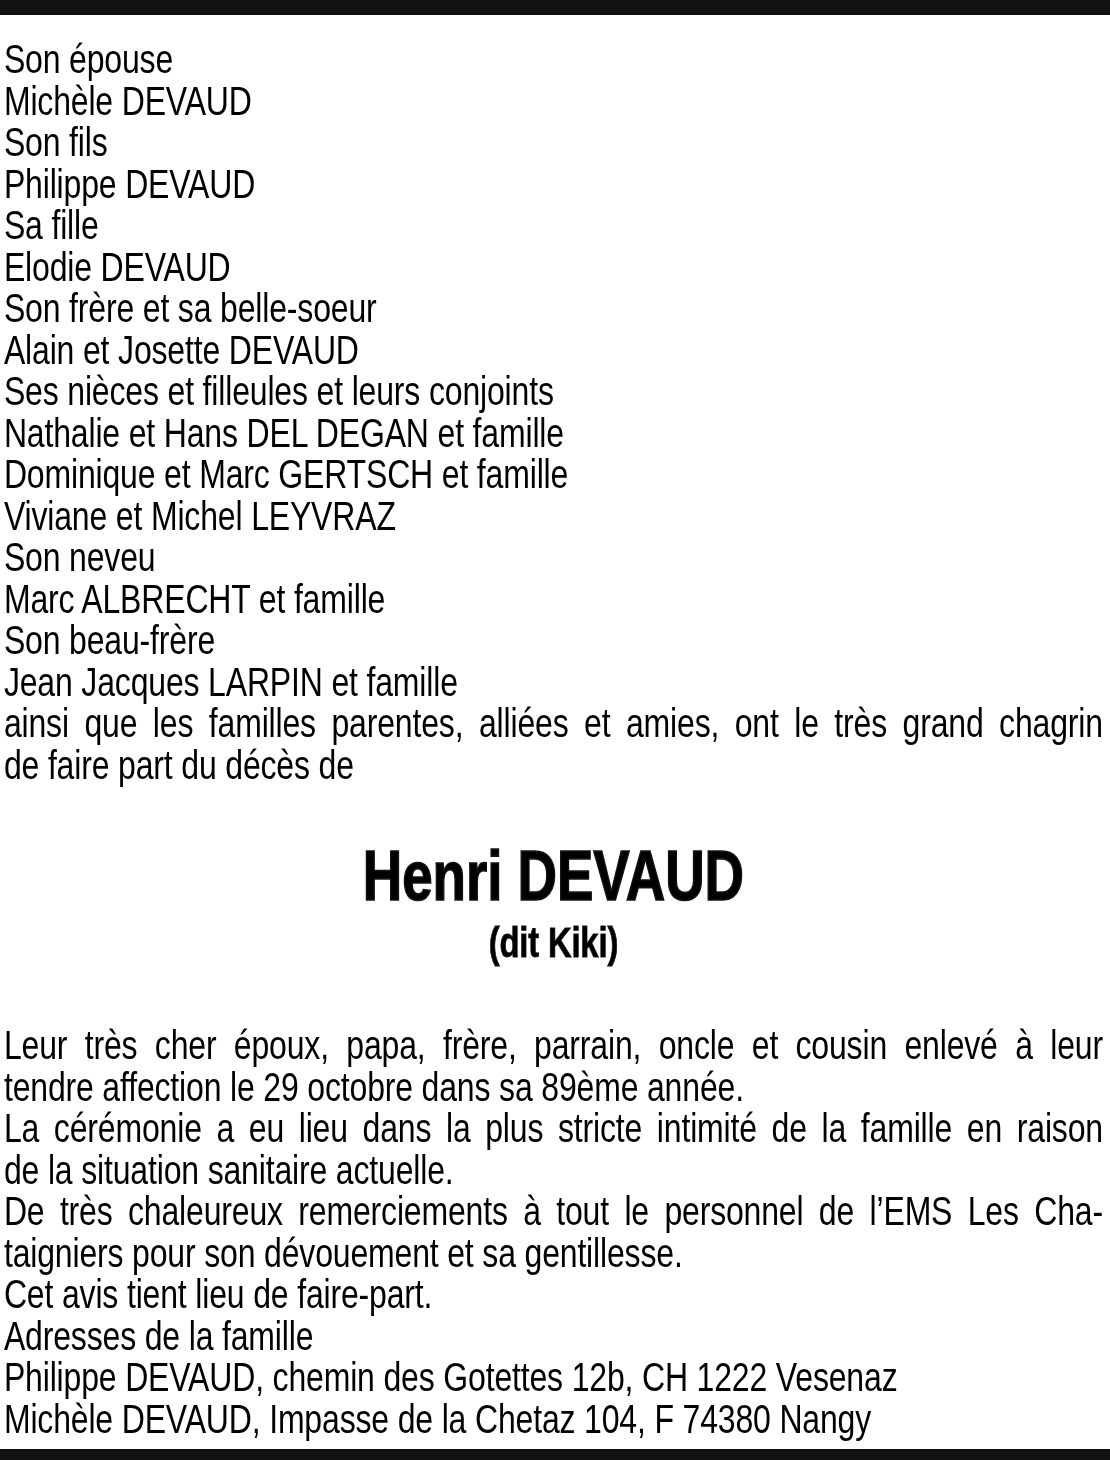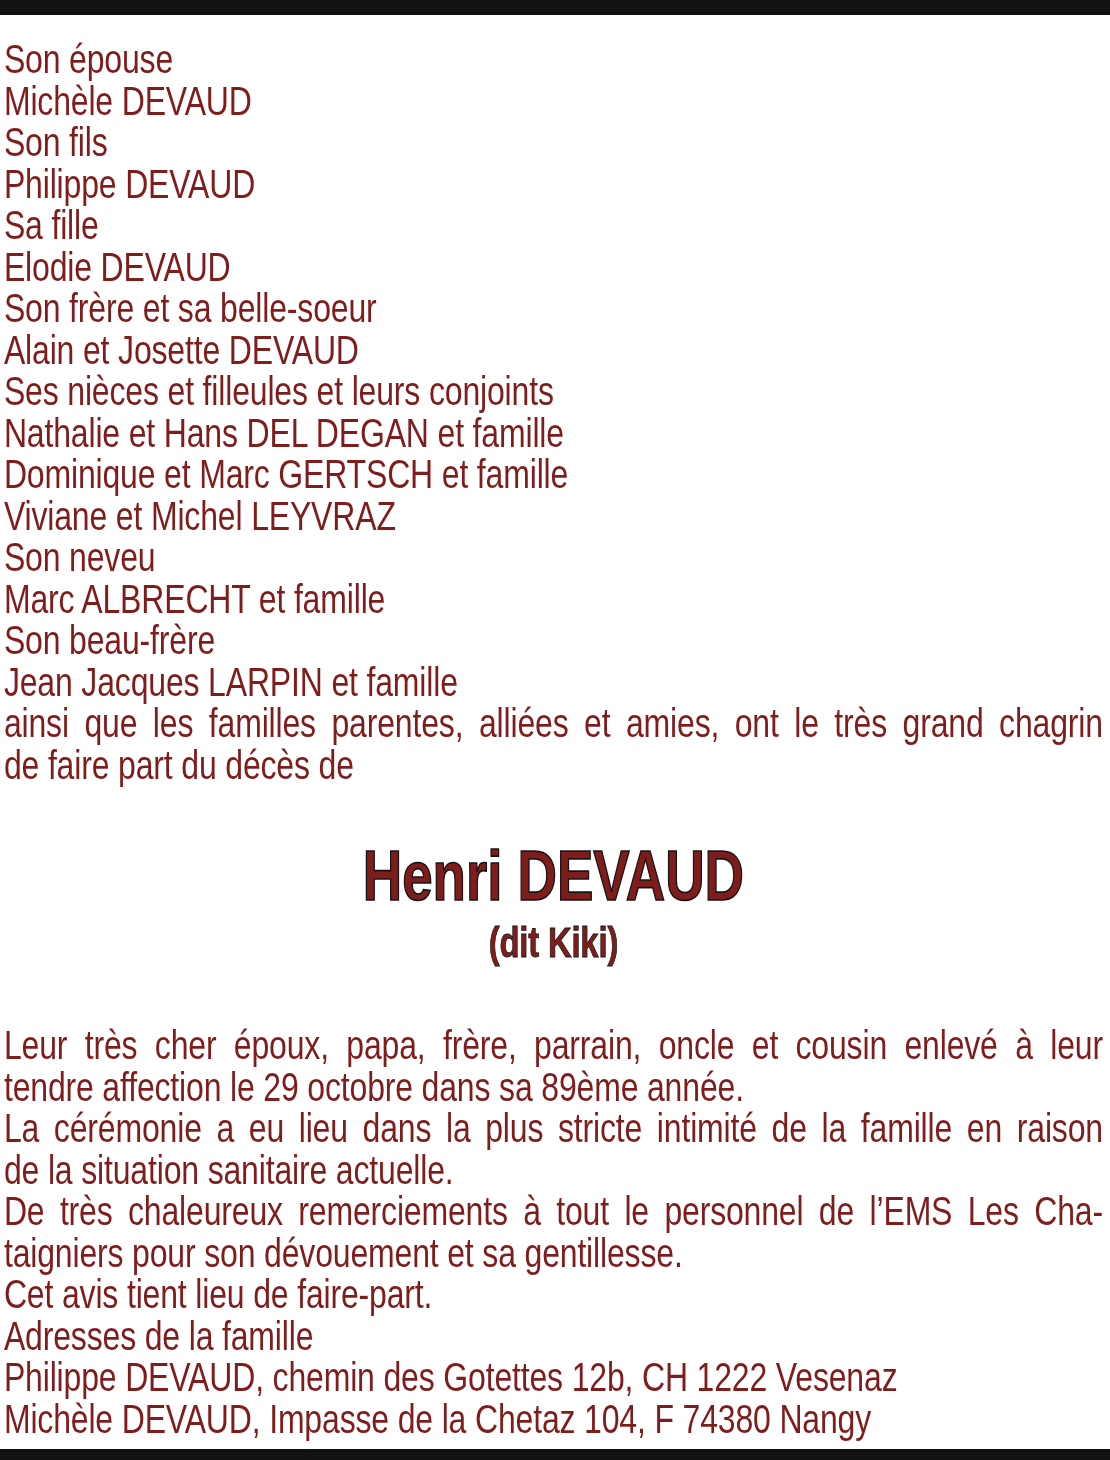--- a/index.html
+++ b/index.html
@@ -7,21 +7,21 @@
     padding: 0;
     background: #e8e8e8;
   }
   .page {
     position: relative;
     width: 1110px;
     height: 1460px;
     background: #ffffff;
     overflow: hidden;
     font-family: "Liberation Sans", "DejaVu Sans", sans-serif;
-    color: #7f1d1d;
+    color: #000000;
   }
   .bar {
     position: absolute;
     left: 0;
     width: 100%;
     background: #111111;
   }
   .bar.top { top: 0; height: 15px; }
   .bar.bottom { bottom: 0; height: 11px; }
 

